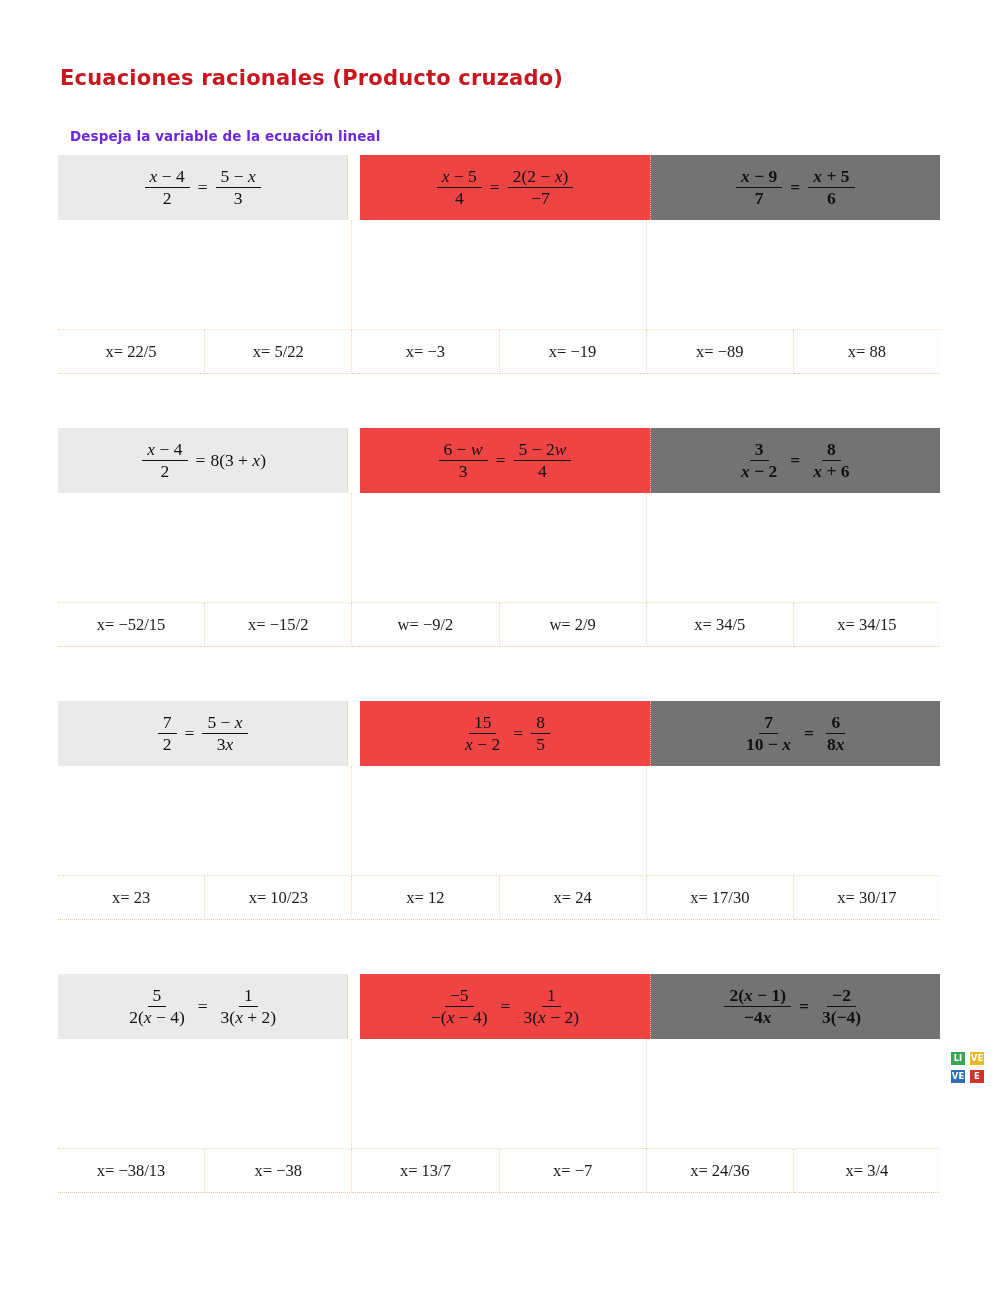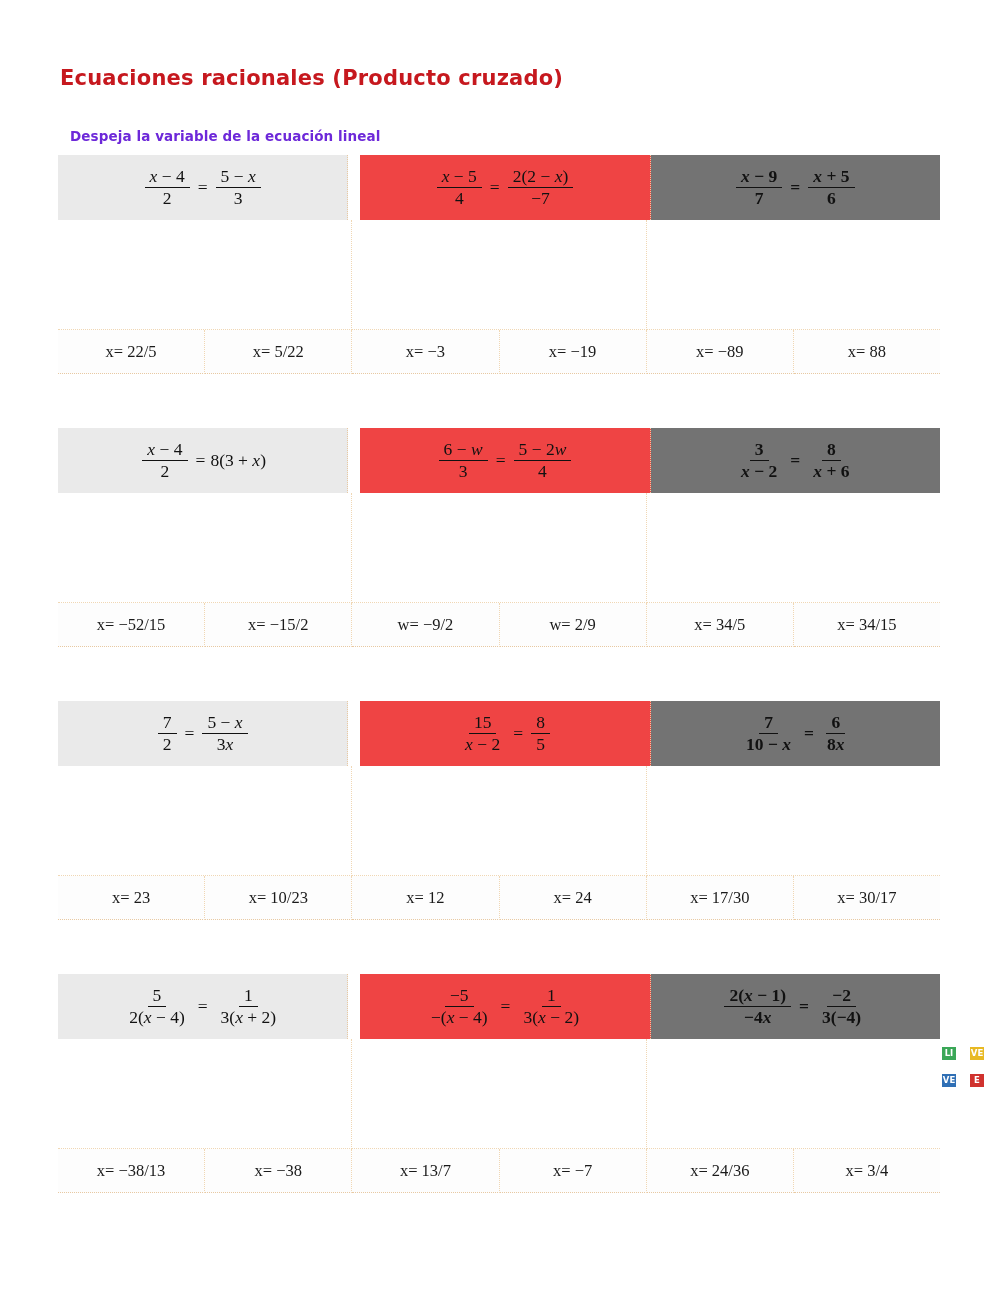--- a/index.html
+++ b/index.html
@@ -143,21 +143,21 @@
     right: 12px;
     bottom: 10px;
     display: flex;
     align-items: center;
     height: 34px;
   }
   .logo-squares {
     display: grid;
     grid-template-columns: 14px 14px;
     grid-template-rows: 13px 13px;
-    gap: 14px;
+    gap: 5px;
     margin-right: 4px;
   }
   .logo-sq {
     display: flex;
     align-items: center;
     justify-content: center;
     font-family: "DejaVu Sans", sans-serif;
     font-size: 8.5px;
     font-weight: bold;
     color: #ffffff;

